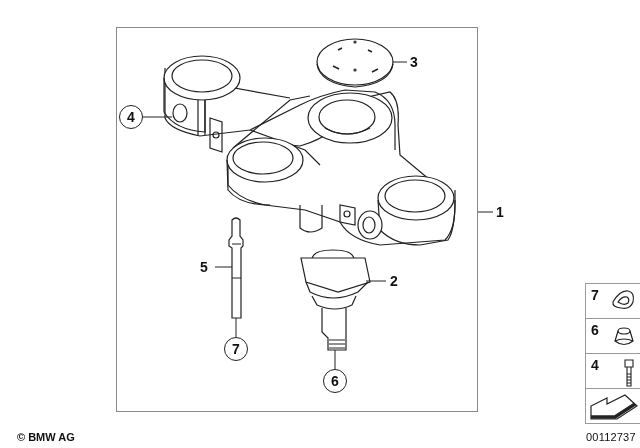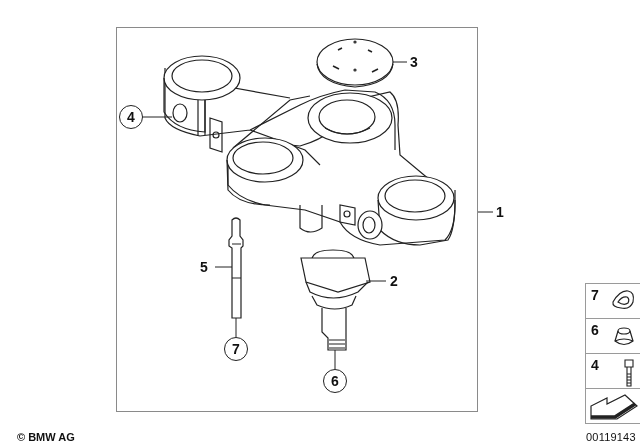--- a/index.html
+++ b/index.html
@@ -128,14 +128,14 @@
     </svg>
   </div>
   <div class="lrow arrow">
     <svg width="52" height="32" viewBox="0 0 52 32" style="right:1px;top:1px;" fill="none" stroke="#222" stroke-width="1.2">
       <path d="M4 16 L 4 29 L 30 29 L 50 16 L 38 5 L 20 14 L 20 8 Z" fill="#fff"></path>
       <path d="M4 27 L 28 27 L 48 14" stroke-width="3.5"></path>
     </svg>
   </div>
 </div>
 
-<div class="code">00119143</div>
+<div class="code">00112737</div>
 <div class="copy">© BMW AG</div>
 
 </body></html>

